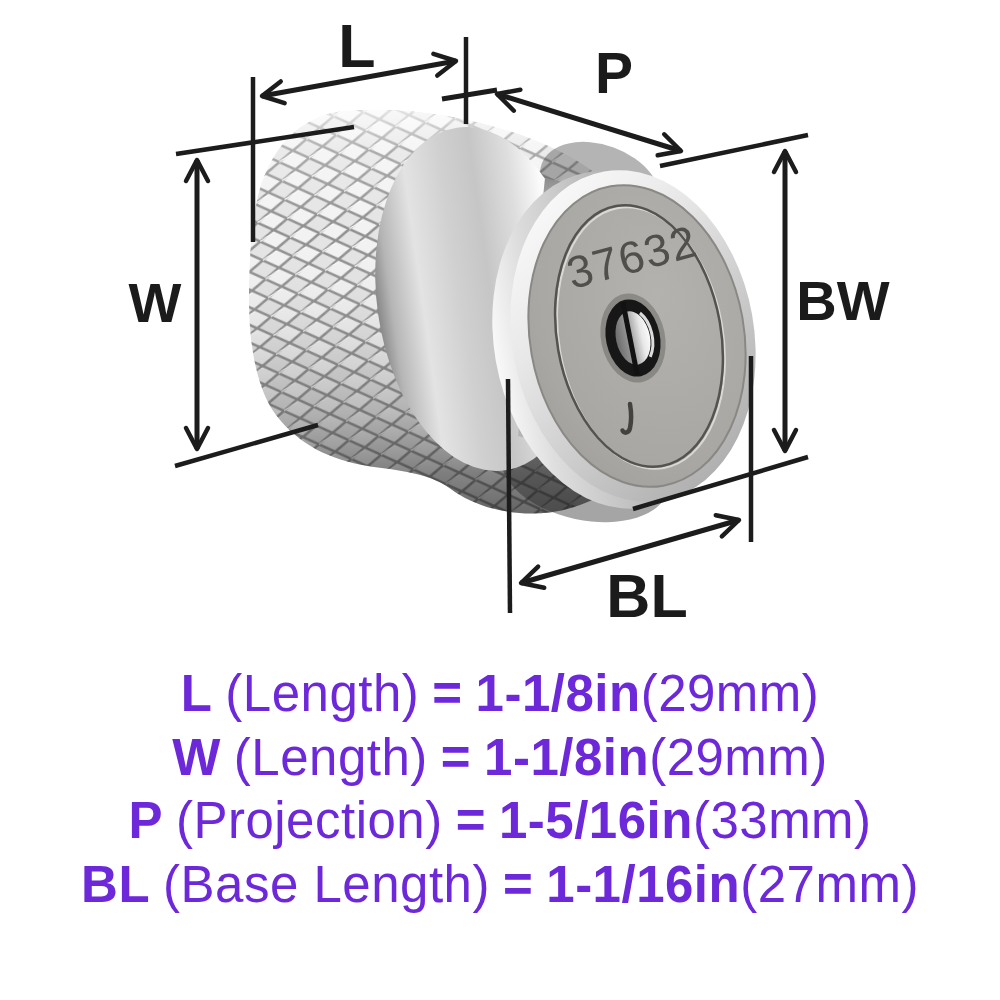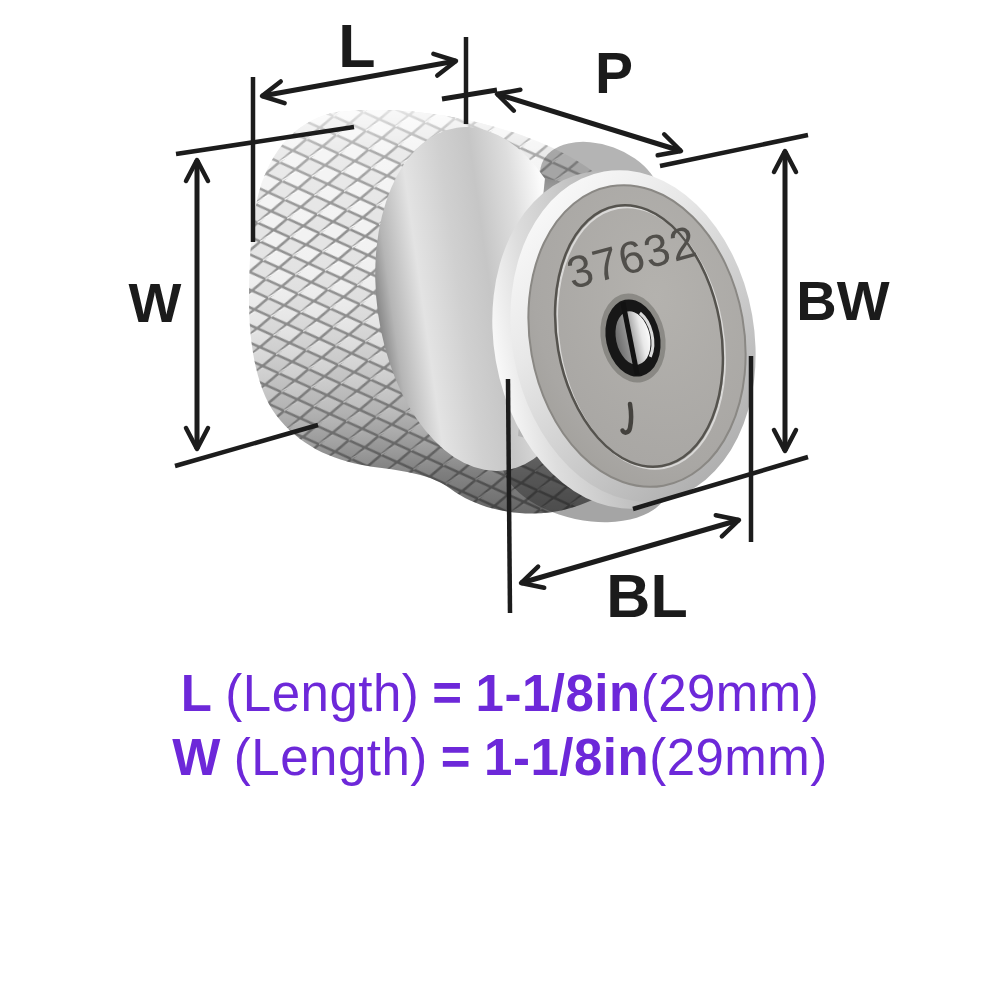--- a/index.html
+++ b/index.html
@@ -201,14 +201,20 @@
     </g>
   </svg>
 
   <div class="specs">
     <div class="spec-line">
       <span class="b code">L</span><span class="r name">(Length)</span><span class="b eq">=</span><span class="b value">1-1/8in</span><span class="r metric">(29mm)</span>
     </div>
     <div class="spec-line">
       <span class="b code">W</span><span class="r name">(Length)</span><span class="b eq">=</span><span class="b value">1-1/8in</span><span class="r metric">(29mm)</span>
     </div>
+    <div class="spec-line">
+      <span class="b code">P</span><span class="r name">(Projection)</span><span class="b eq">=</span><span class="b value">1-5/16in</span><span class="r metric">(33mm)</span>
+    </div>
+    <div class="spec-line">
+      <span class="b code">BL</span><span class="r name">(Base Length)</span><span class="b eq">=</span><span class="b value">1-1/16in</span><span class="r metric">(27mm)</span>
+    </div>
   </div>
 </div>
 
 </body></html>

